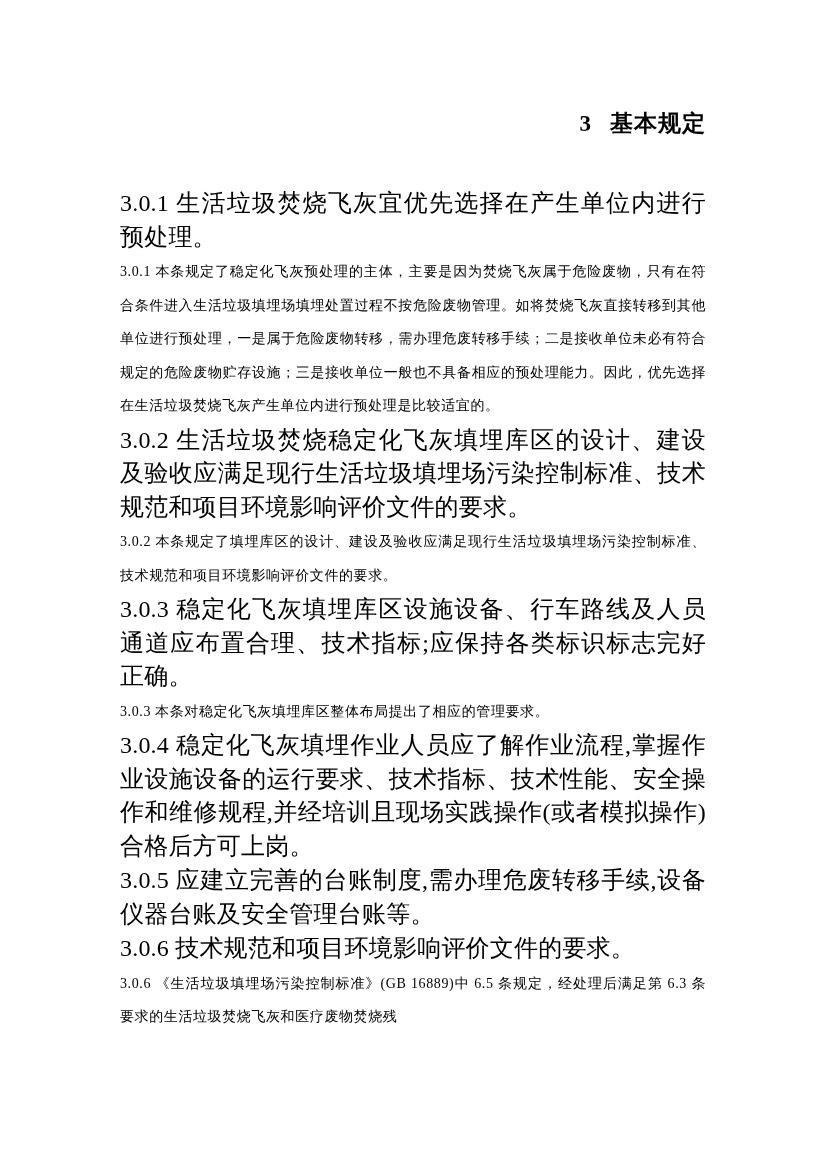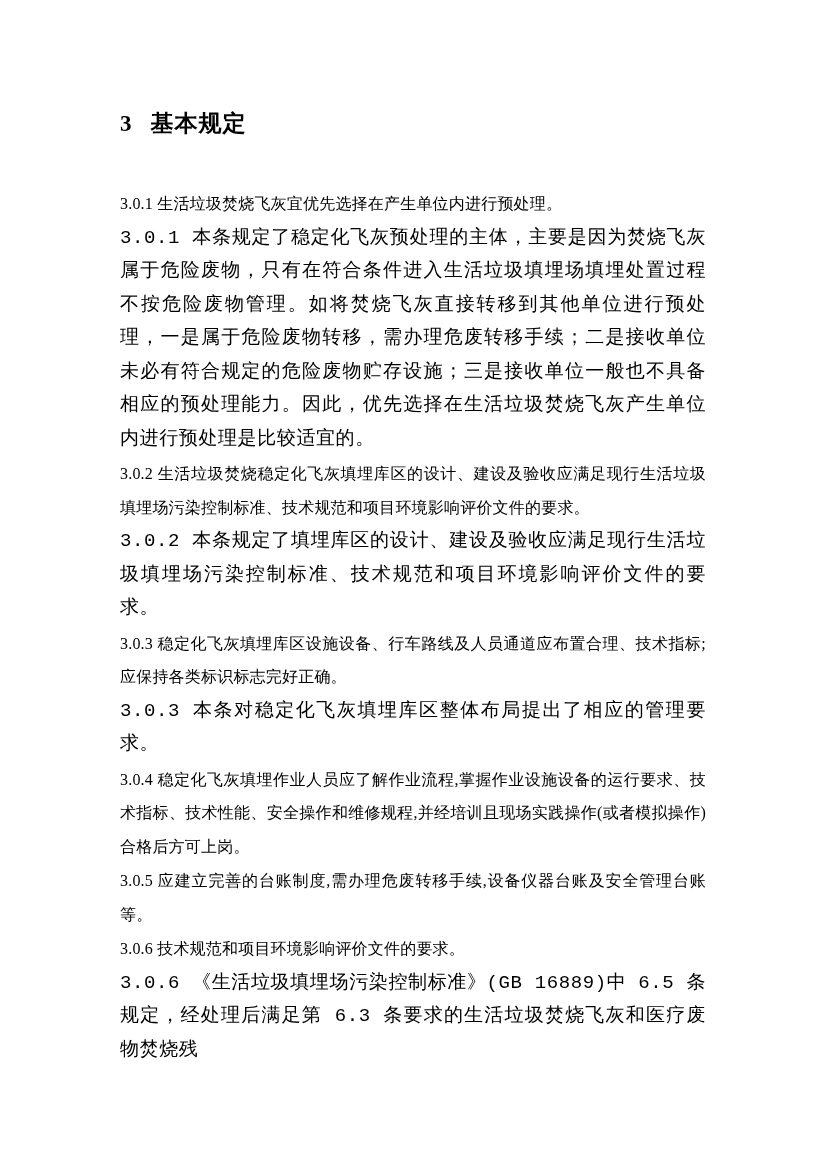--- a/index.html
+++ b/index.html
@@ -16,51 +16,51 @@
     overflow: hidden;
   }
   .page {
     position: relative;
     width: 826px;
     height: 1169px;
     box-sizing: border-box;
     padding: 0 120px;
   }
   .doc-title {
-    text-align: left;
+    text-align: right;
     font-size: 23px;
     font-weight: bold;
     letter-spacing: 1px;
     margin-top: 108px;
     margin-bottom: 0;
     font-family: "Liberation Serif", "DejaVu Serif", serif;
   }
   .doc-title .num {
     margin-right: 18px;
   }
   .body-block {
     margin-top: 48px;
   }
   p {
     margin: 0 0 1px 0;
-    font-size: 16px;
+    font-size: 24px;
     line-height: 33.5px;
     text-align: justify;
     text-justify: inter-ideograph;
   }
   p.clause {
     
     font-family: "Liberation Serif", "DejaVu Serif", serif;
     letter-spacing: 0.2px;
   }
   p.explain {
     
-    font-family: Liberation Mono, monospace;
+    font-family: Liberation Serif, serif;
     letter-spacing: 0.6px;
-    font-size: 19px;
+    font-size: 14px;
     line-height: 33.5px;
   }
 </style>
 </head>
 <body>
 
 <div class="page">
 
   <h1 class="doc-title">
     <span class="num">3</span><span>基本规定</span>

